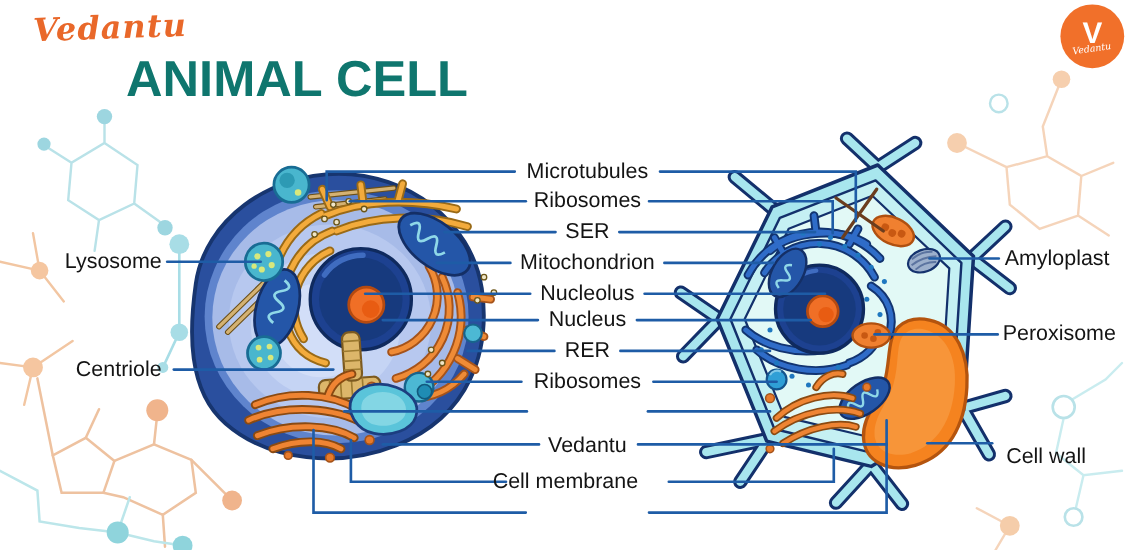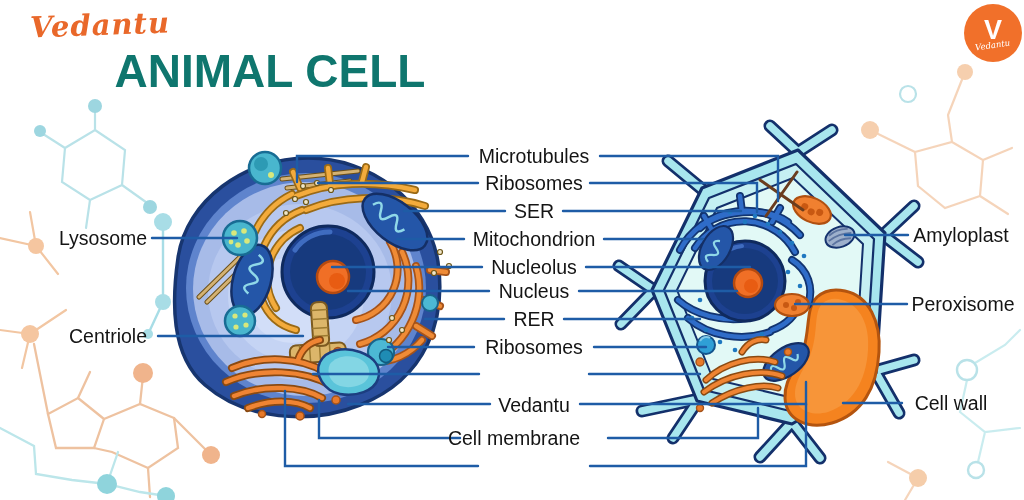--- a/index.html
+++ b/index.html
@@ -429,15 +429,15 @@
 <div class="lbl" style="left:534px;top:319px">RER</div>
 <div class="lbl" style="left:534px;top:347px">Ribosomes</div>
 <div class="lbl" style="left:534px;top:405px">Vedantu</div>
 <div class="lbl" style="left:514px;top:438px">Cell membrane</div>
 
 <div class="lbl" style="left:103px;top:238px">Lysosome</div>
 <div class="lbl" style="left:108px;top:336px">Centriole</div>
 
 <div class="lbl" style="left:961px;top:235px">Amyloplast</div>
 <div class="lbl" style="left:963px;top:304px">Peroxisome</div>
-<div class="lbl" style="left:951px;top:403px">Cell wall</div>
+<div class="lbl" style="left:951px;top:415px">Cell wall</div>
 
 </div>
 
 </body></html>

